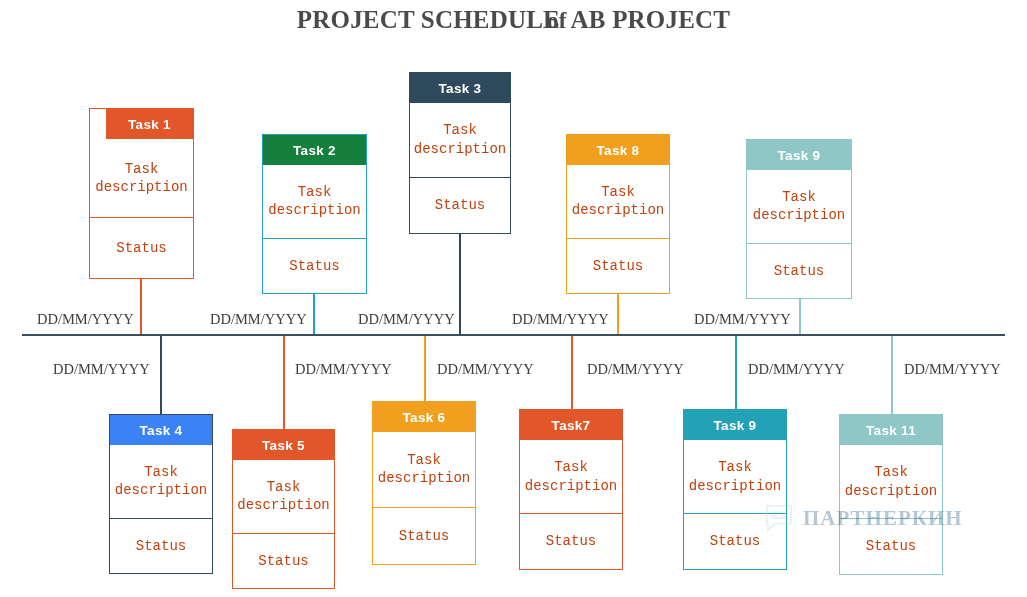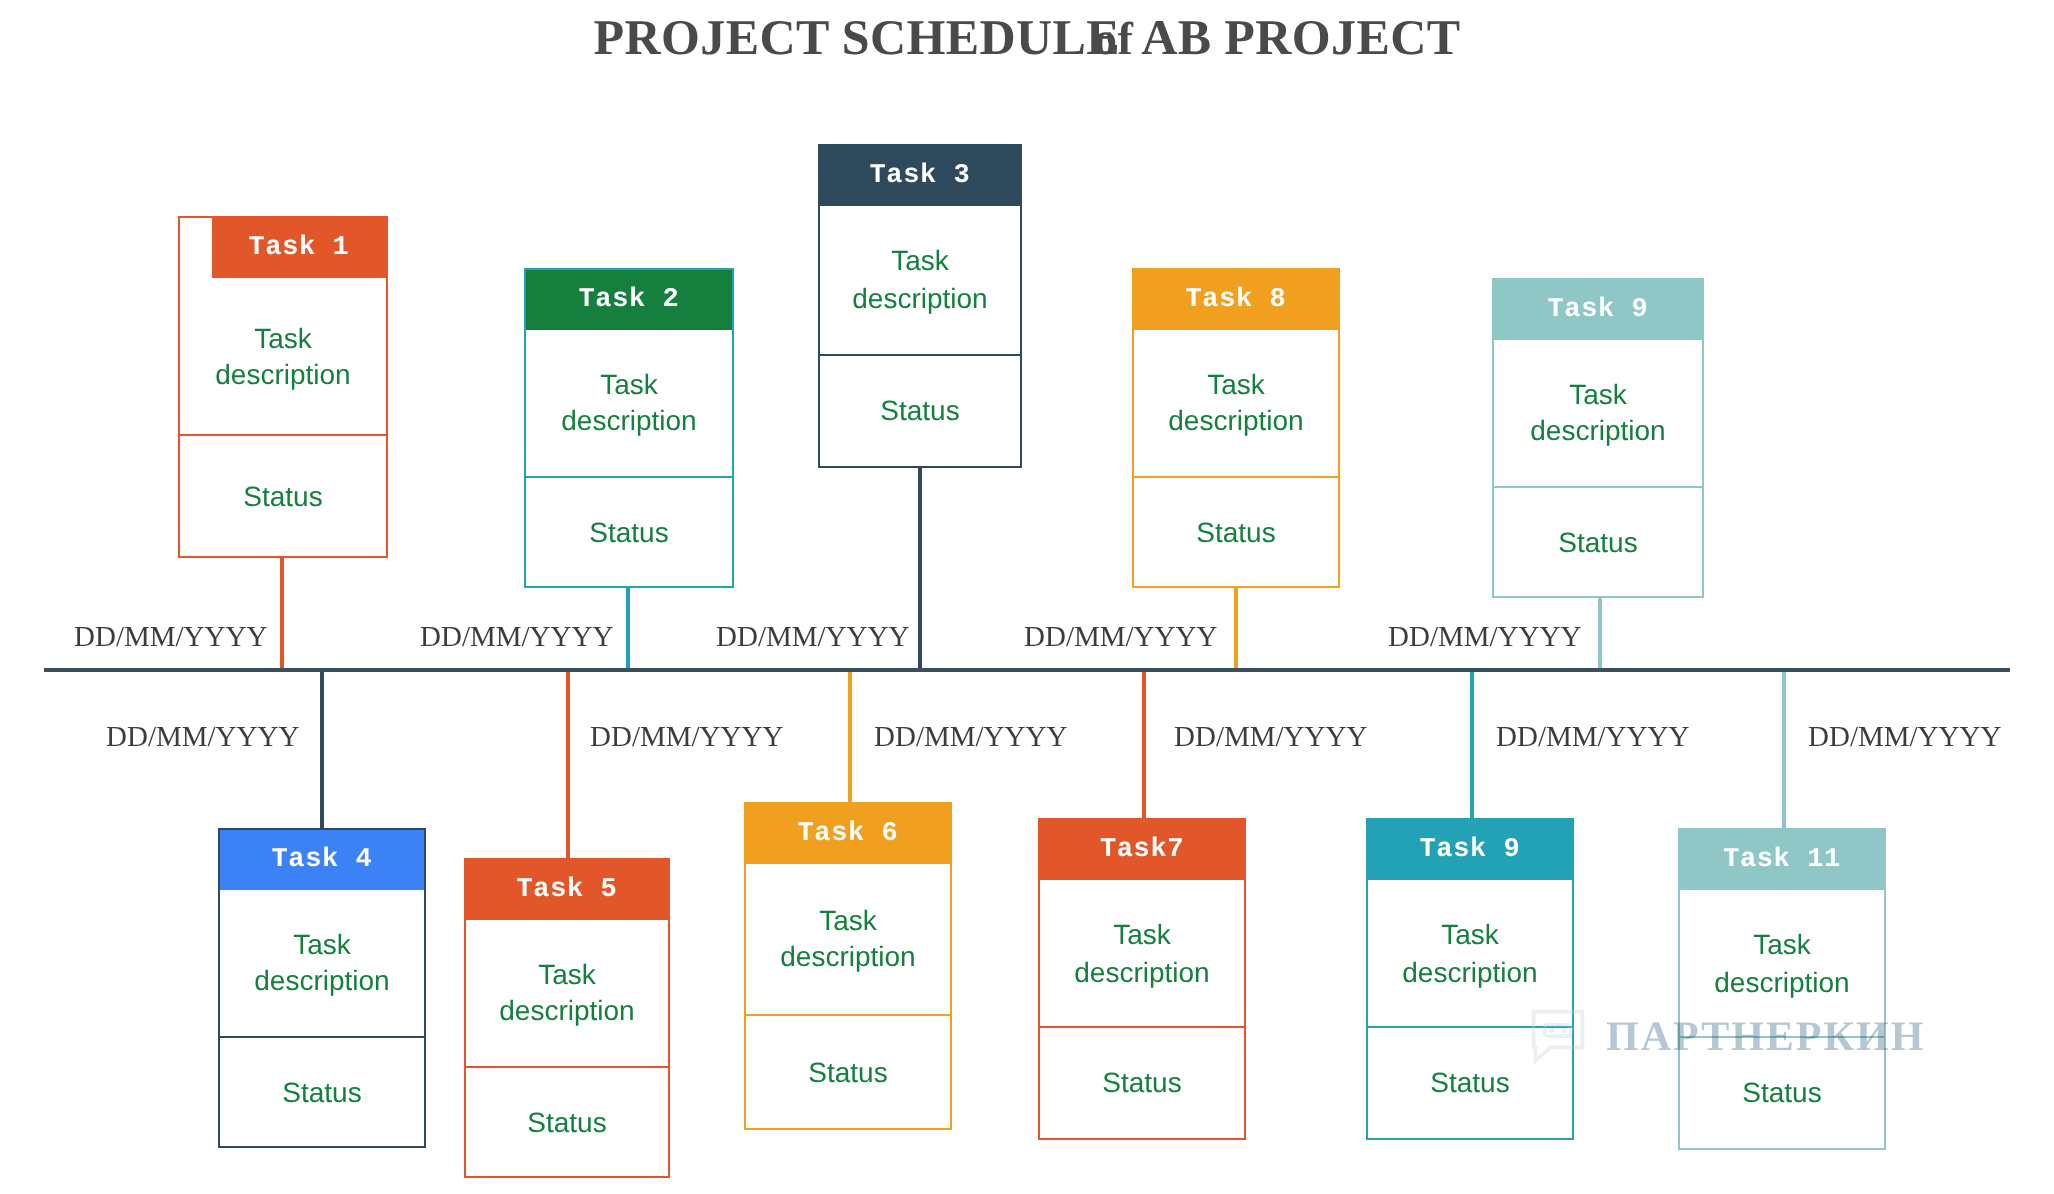--- a/index.html
+++ b/index.html
@@ -48,29 +48,29 @@
   .card {
     position: absolute;
     background: #ffffff;
     border: 1px solid #cccccc;
     display: flex; flex-direction: column;
   }
   .card .hdr {
     height: 30px; flex: 0 0 30px;
     display: flex; align-items: center; justify-content: center;
     color: #ffffff; font-weight: bold; font-size: 13.5px;
-    font-family: Liberation Mono, monospace;
+    font-family: Liberation Sans, sans-serif;
     letter-spacing: .3px;
   }
   .card .cell {
     flex: 1 1 auto;
     display: flex; align-items: center; justify-content: center;
     text-align: center; line-height: 1.32;
-    font-size: 14px; color: #15803d;
-    font-family: Liberation Sans, sans-serif;
+    font-size: 14px; color: #c2410c;
+    font-family: Liberation Mono, monospace;
     padding: 2px 4px;
   }
   .card .cell.desc { border-bottom: 1px solid #cccccc; }
 
   
   .watermark {
     position: absolute; left: 764px; top: 503px;
     display: flex; align-items: center; gap: 9px;
     opacity: .30; pointer-events: none;
   }

